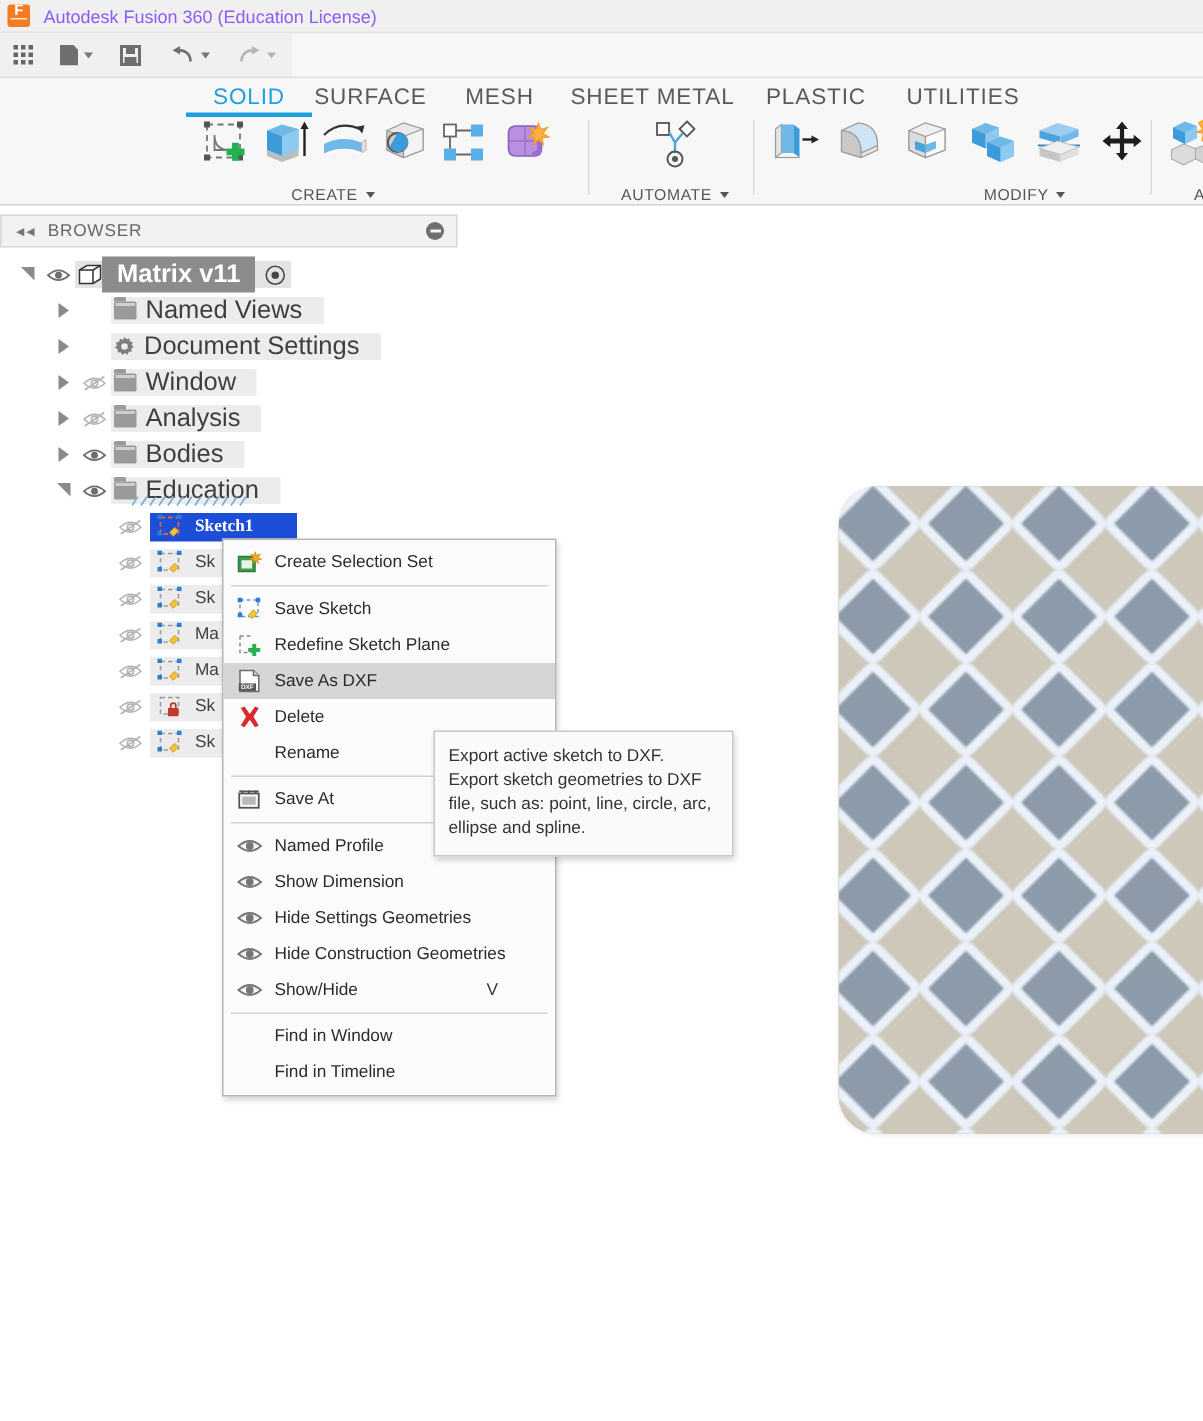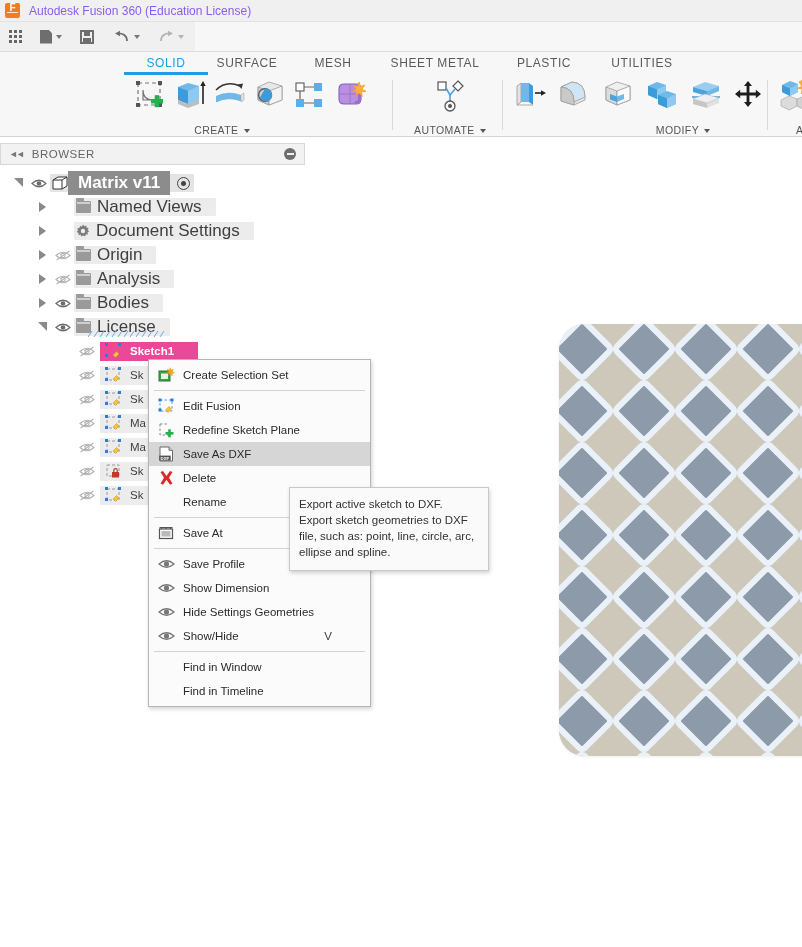--- a/index.html
+++ b/index.html
@@ -103,21 +103,21 @@
     display: flex; align-items: center; justify-content: center;
     font-size: 12px; font-weight: bold; color: #444;
     letter-spacing: .4px;
   }
   #design-box .caret { border-top-color:#444; }
   #tabs {
     position: absolute; left: 130px; top: 3px; right: 0; height: 20px;
     display: flex; align-items: flex-start;
   }
   .tab {
-    font-size: 12px; color: #5a5a5a; letter-spacing: .6px;
+    font-size: 15px; color: #5a5a5a; letter-spacing: .6px;
     padding: 1px 0 5px 0;
     margin-right: 0;
     text-align: center;
     position: relative;
     white-space: nowrap;
   }
   .tab.active { color: #1e9fe0; }
   .tab.active:after {
     content:""; position:absolute; left:-6px; right:-6px; bottom:0; height:3px;
     background:#1e9fe0;
@@ -184,21 +184,21 @@
     width:13px; height:13px; border-radius:50%; border:1.5px solid #444; margin-left:7px;
     display:flex; align-items:center; justify-content:center;
   }
   .dot-circle i { width:5px; height:5px; border-radius:50%; background:#444; display:block; }
 
   .sketch-row { height:24px; display:flex; align-items:center; }
   .sketch-row .indent { width:76px; flex:0 0 auto; }
   .sketch-body {
     display:flex; align-items:center; height:19px; background:#ececec; min-width:96px;
   }
-  .sketch-body.selected { background:#ec4899; }
+  .sketch-body.selected { background:#1d4ed8;font-family:Liberation Serif, serif; }
   .sketch-body.selected .sk-label { color:#fff; font-weight:bold; }
   .sk-label { font-size:11.5px; color:#3f3f3f; padding-left:8px; padding-right:10px; white-space:nowrap;}
 
   
   #ctx {
     position:absolute; left:148px; top:359px; width:223px;
     background:#fbfbfb; border:1px solid #b5b5b5;
     box-shadow: 1px 2px 4px rgba(0,0,0,.18);
     padding: 3px 0 3px 0;
     z-index: 40;
@@ -551,21 +551,21 @@
       </span>
     <span class="eye">
       <svg width="16" height="11" viewBox="0 0 16 11">
           <path d="M1 5.5 Q8 -1 15 5.5 Q8 12 1 5.5 Z" fill="none" stroke="#b4b4b4" stroke-width="1.1"></path>
           <circle cx="8" cy="5.5" r="2.1" fill="none" stroke="#b4b4b4" stroke-width="1.1"></circle>
           <path d="M1.5 10 L14.5 1" stroke="#b4b4b4" stroke-width="1.1"></path>
         </svg>
     </span>
     <span class="node-body">
       <span class="folder"></span>
-      <span class="node-label">Origin</span>
+      <span class="node-label">Window</span>
     </span>
   </div>
 
   <div class="node" style="padding-left:32px">
     <span class="arrow-col">
         <span class="tri"></span>
       </span>
     <span class="eye">
       <svg width="16" height="11" viewBox="0 0 16 11">
           <path d="M1 5.5 Q8 -1 15 5.5 Q8 12 1 5.5 Z" fill="none" stroke="#b4b4b4" stroke-width="1.1"></path>
@@ -600,21 +600,21 @@
         <span class="tri open"></span>
       </span>
     <span class="eye">
       <svg width="16" height="11" viewBox="0 0 16 11">
           <path d="M1 5.5 Q8 -1 15 5.5 Q8 12 1 5.5 Z" fill="none" stroke="#6e6e6e" stroke-width="1.2"></path>
           <circle cx="8" cy="5.5" r="2.3" fill="#6e6e6e"></circle>
         </svg>
     </span>
     <span class="node-body" style="position:relative">
       <span class="folder"></span>
-      <span class="node-label">License</span>
+      <span class="node-label">Education</span>
       <svg style="position:absolute;left:14px;bottom:-2px" width="78" height="7" viewBox="0 0 78 7">
         <path d="M0 6 L4 0 M6 6 L10 0 M12 6 L16 0 M18 6 L22 0 M24 6 L28 0 M30 6 L34 0 M36 6 L40 0 M42 6 L46 0 M48 6 L52 0 M54 6 L58 0 M60 6 L64 0 M66 6 L70 0 M72 6 L76 0" stroke="#6ea8d8" stroke-width="1"></path>
       </svg>
     </span>
   </div>
 
   <div class="sketch-row">
     <span class="indent"></span>
     <span class="eye" style="margin-right:2px">
       <svg width="16" height="11" viewBox="0 0 16 11">
@@ -779,21 +779,21 @@
   <div class="mi">
     <span class="mi-ico">
       <svg width="17" height="16" viewBox="0 0 17 16">
         <rect x="2" y="2" width="12" height="11" fill="none" stroke="#5b9bd5" stroke-width="1" stroke-dasharray="2.5 2"></rect>
         <path d="M7.5 12 L11 8.5 L13.5 11 L10 14.5 Z" fill="#f5c23c" stroke="#c89a20" stroke-width=".6"></path>
         <rect x="0.5" y="0.5" width="3" height="3" fill="#2a7fd0"></rect>
           <rect x="12.5" y="0.5" width="3" height="3" fill="#2a7fd0"></rect>
         <rect x="0.5" y="10.5" width="3" height="3" fill="#2a7fd0"></rect>
       </svg>
     </span>
-    <span class="mi-text">Edit Fusion</span>
+    <span class="mi-text">Save Sketch</span>
   </div>
 
   <div class="mi">
     <span class="mi-ico">
       <svg width="17" height="16" viewBox="0 0 17 16">
         <path d="M2 2 L2 13 L11 13" fill="none" stroke="#888" stroke-width="1" stroke-dasharray="2.5 2"></path>
         <path d="M2 2 L11 2" fill="none" stroke="#888" stroke-width="1" stroke-dasharray="2.5 2"></path>
         <rect x="7.5" y="10" width="8" height="2.6" fill="#22b14c"></rect>
         <rect x="10.2" y="7.3" width="2.6" height="8" fill="#22b14c"></rect>
       </svg>
@@ -843,21 +843,21 @@
 
   <div class="msep"></div>
 
   <div class="mi">
     <span class="mi-ico">
       <svg width="17" height="12" viewBox="0 0 17 12">
           <path d="M1 6 Q8.5 -0.5 16 6 Q8.5 12.5 1 6 Z" fill="none" stroke="#777" stroke-width="1.3"></path>
           <circle cx="8.5" cy="6" r="2.6" fill="#777"></circle>
         </svg>
     </span>
-    <span class="mi-text">Save Profile</span>
+    <span class="mi-text">Named Profile</span>
   </div>
 
   <div class="mi">
     <span class="mi-ico">
       <svg width="17" height="12" viewBox="0 0 17 12">
           <path d="M1 6 Q8.5 -0.5 16 6 Q8.5 12.5 1 6 Z" fill="none" stroke="#777" stroke-width="1.3"></path>
           <circle cx="8.5" cy="6" r="2.6" fill="#777"></circle>
         </svg>
     </span>
     <span class="mi-text">Show Dimension</span>
@@ -866,28 +866,37 @@
   <div class="mi">
     <span class="mi-ico">
       <svg width="17" height="12" viewBox="0 0 17 12">
           <path d="M1 6 Q8.5 -0.5 16 6 Q8.5 12.5 1 6 Z" fill="none" stroke="#777" stroke-width="1.3"></path>
           <circle cx="8.5" cy="6" r="2.6" fill="#777"></circle>
         </svg>
     </span>
     <span class="mi-text">Hide Settings Geometries</span>
   </div>
 
-
   <div class="mi">
     <span class="mi-ico">
       <svg width="17" height="12" viewBox="0 0 17 12">
           <path d="M1 6 Q8.5 -0.5 16 6 Q8.5 12.5 1 6 Z" fill="none" stroke="#777" stroke-width="1.3"></path>
           <circle cx="8.5" cy="6" r="2.6" fill="#777"></circle>
         </svg>
     </span>
+    <span class="mi-text">Hide Construction Geometries</span>
+  </div>
+
+  <div class="mi">
+    <span class="mi-ico">
+      <svg width="17" height="12" viewBox="0 0 17 12">
+          <path d="M1 6 Q8.5 -0.5 16 6 Q8.5 12.5 1 6 Z" fill="none" stroke="#777" stroke-width="1.3"></path>
+          <circle cx="8.5" cy="6" r="2.6" fill="#777"></circle>
+        </svg>
+    </span>
     <span class="mi-text">Show/Hide</span>
     <span class="mi-key">V</span>
   </div>
 
   <div class="msep"></div>
 
   <div class="mi">
     <span class="mi-ico"></span>
     <span class="mi-text">Find in Window</span>
   </div>

